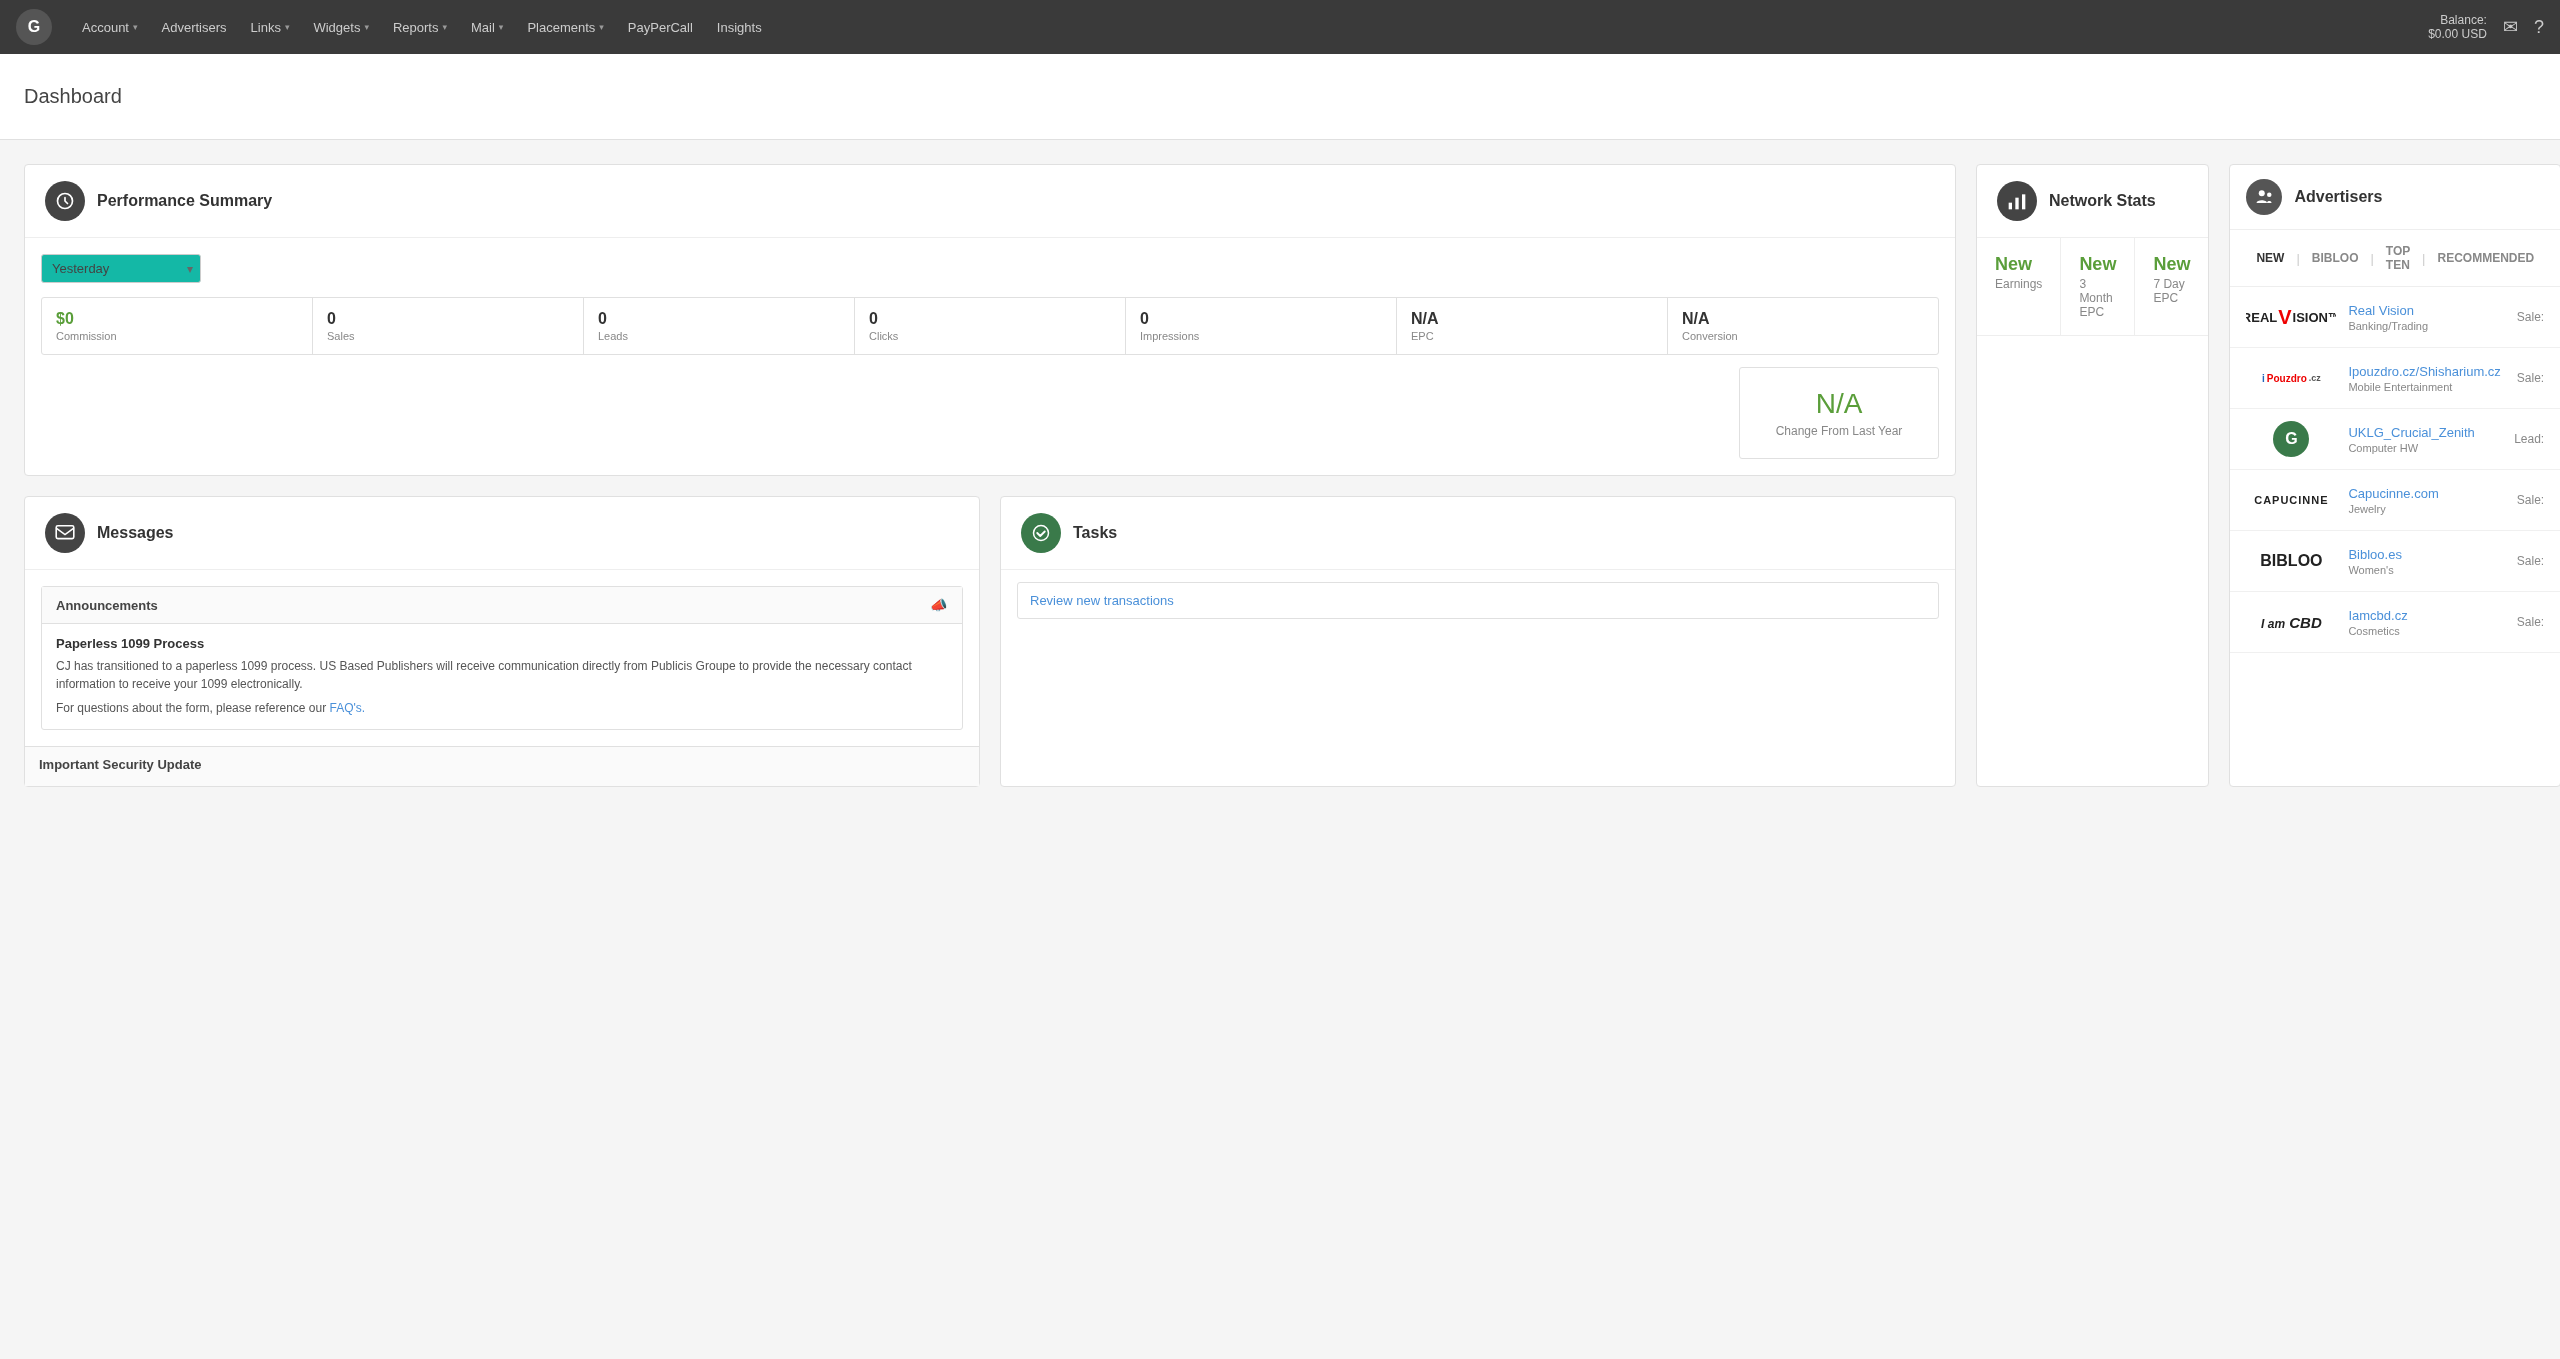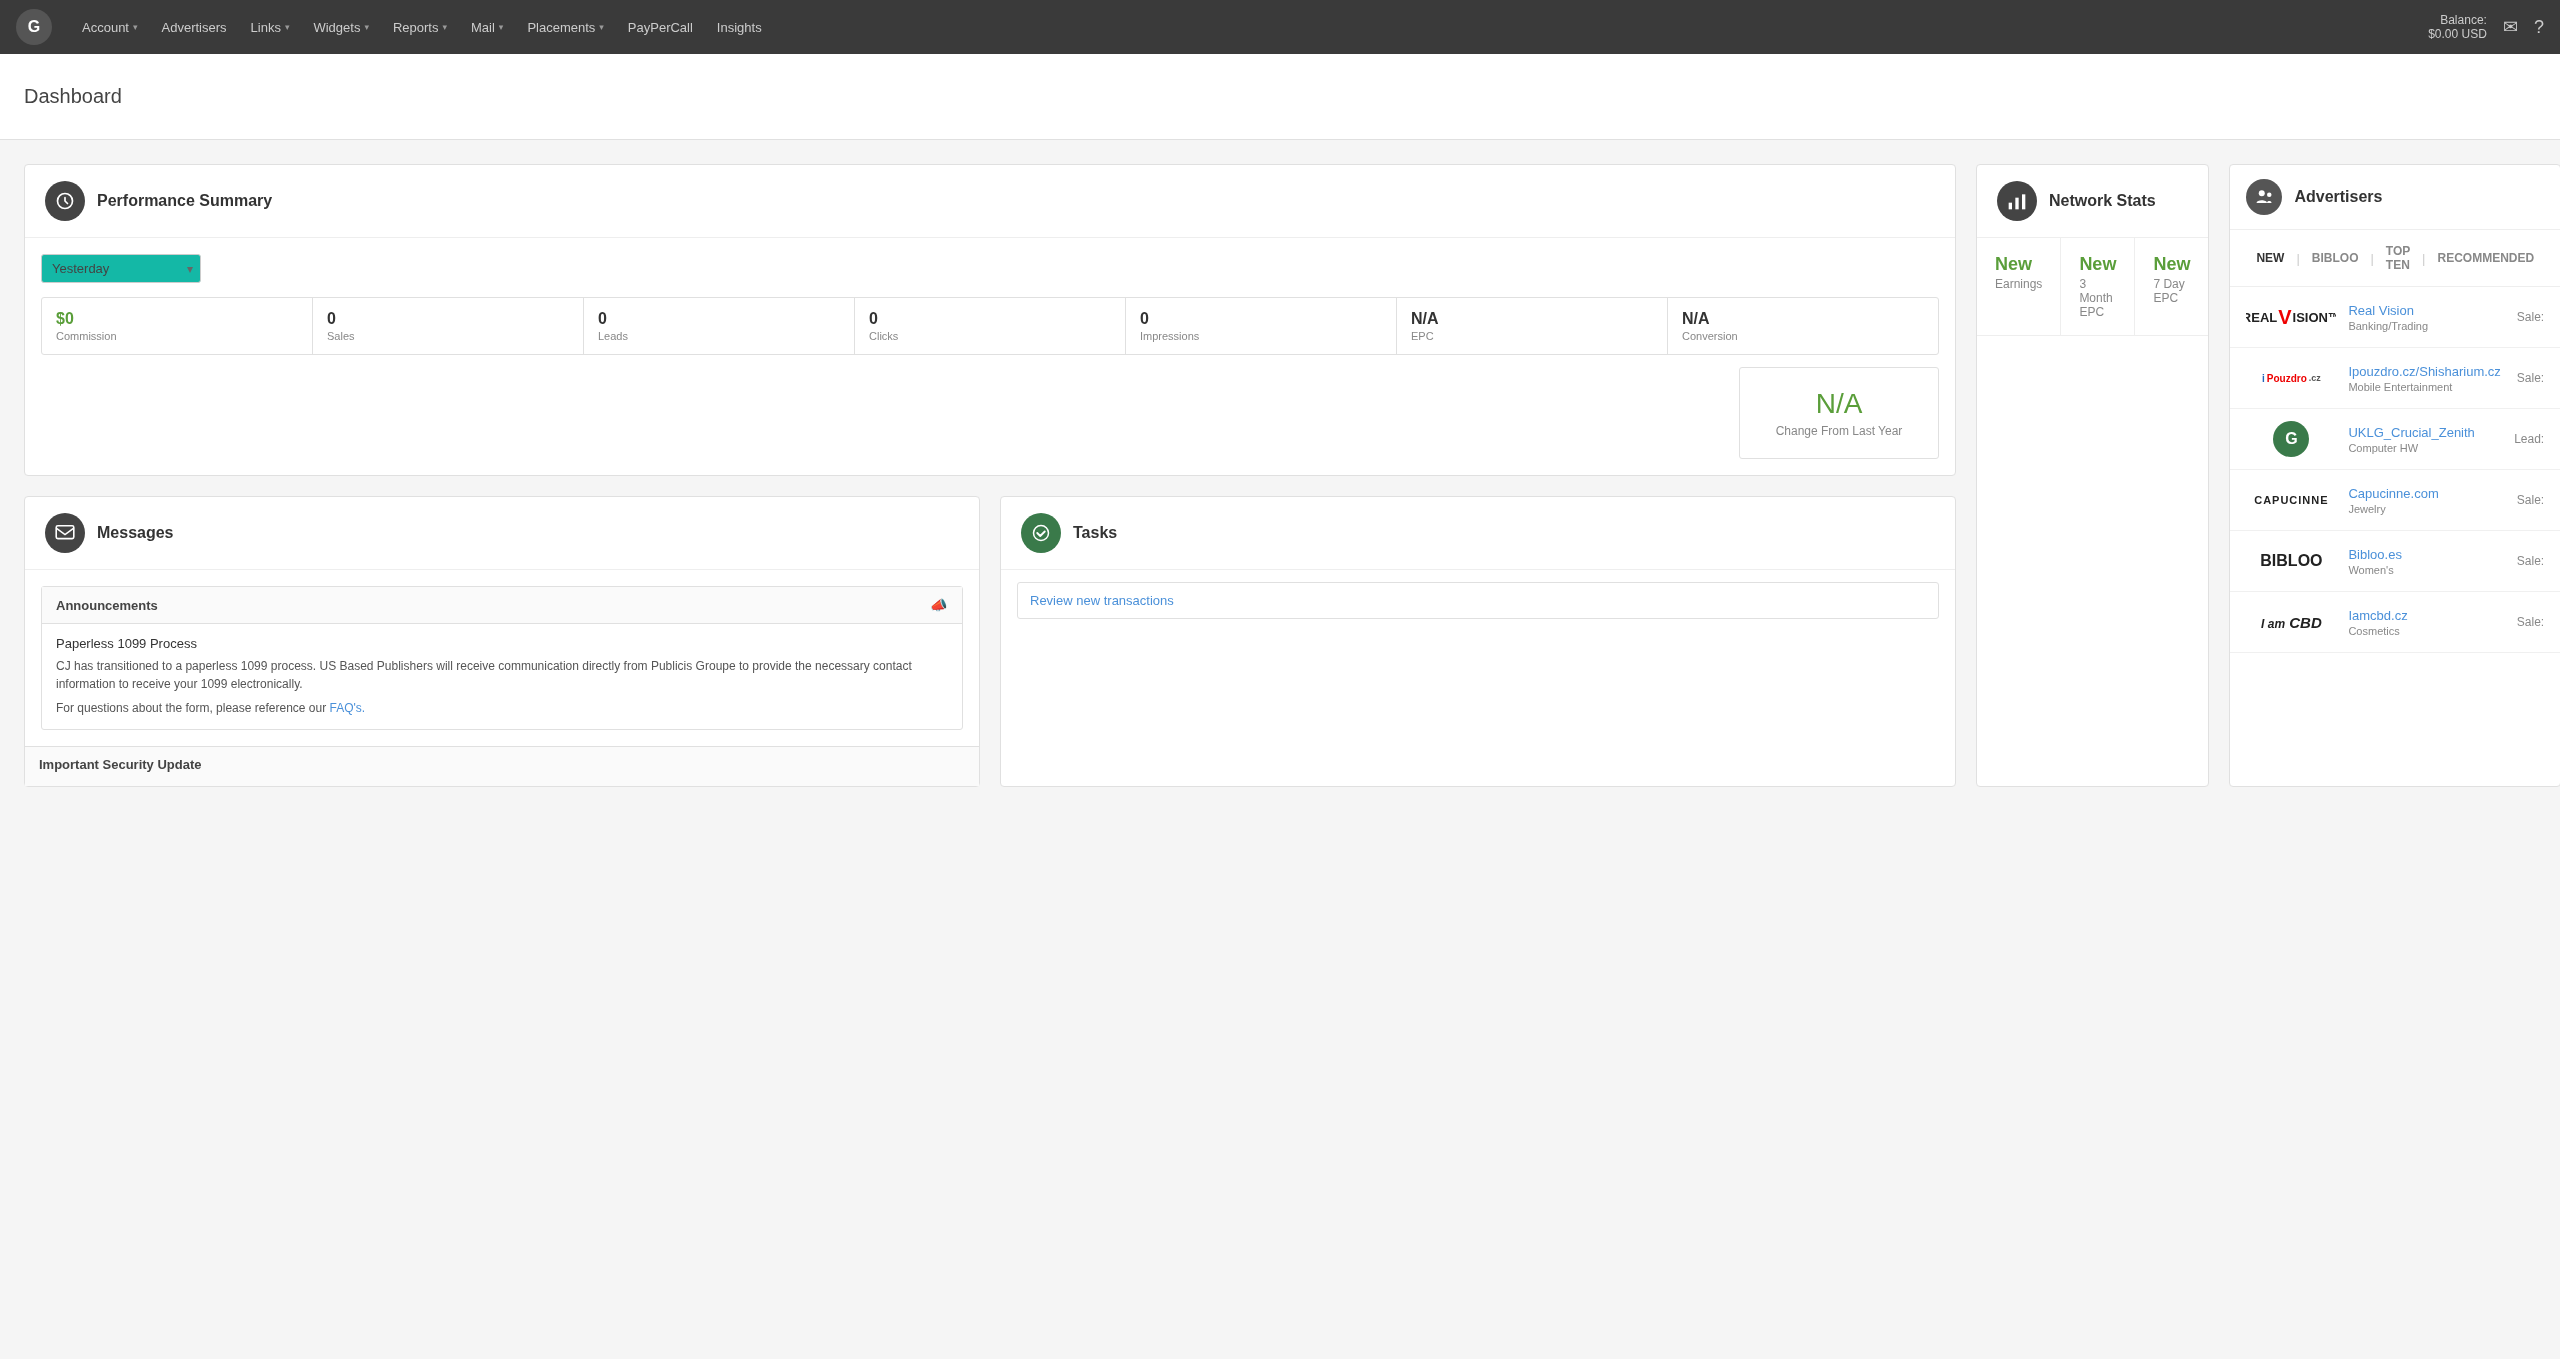--- a/index.html
+++ b/index.html
@@ -190,21 +190,21 @@
       align-items: center;
       justify-content: space-between;
       padding: 10px 14px;
       background: #fafafa;
       border-bottom: 1px solid #e0e0e0;
       font-weight: 600;
       font-size: 13px;
       color: #444;
     }
     .announcements-content { padding: 12px 14px; }
-    .ann-title { font-weight: 400; font-size: 13px; color: #333; margin-bottom: 6px; }
+    .ann-title { font-weight: 700; font-size: 13px; color: #333; margin-bottom: 6px; }
     .ann-text { font-size: 12px; color: #555; line-height: 1.5; }
     .ann-link { color: #4a90d9; text-decoration: none; }
     .important-section {
       padding: 10px 14px 14px;
       background: #fafafa;
       border-top: 1px solid #e0e0e0;
       font-weight: 600;
       font-size: 13px;
       color: #444;
     }

